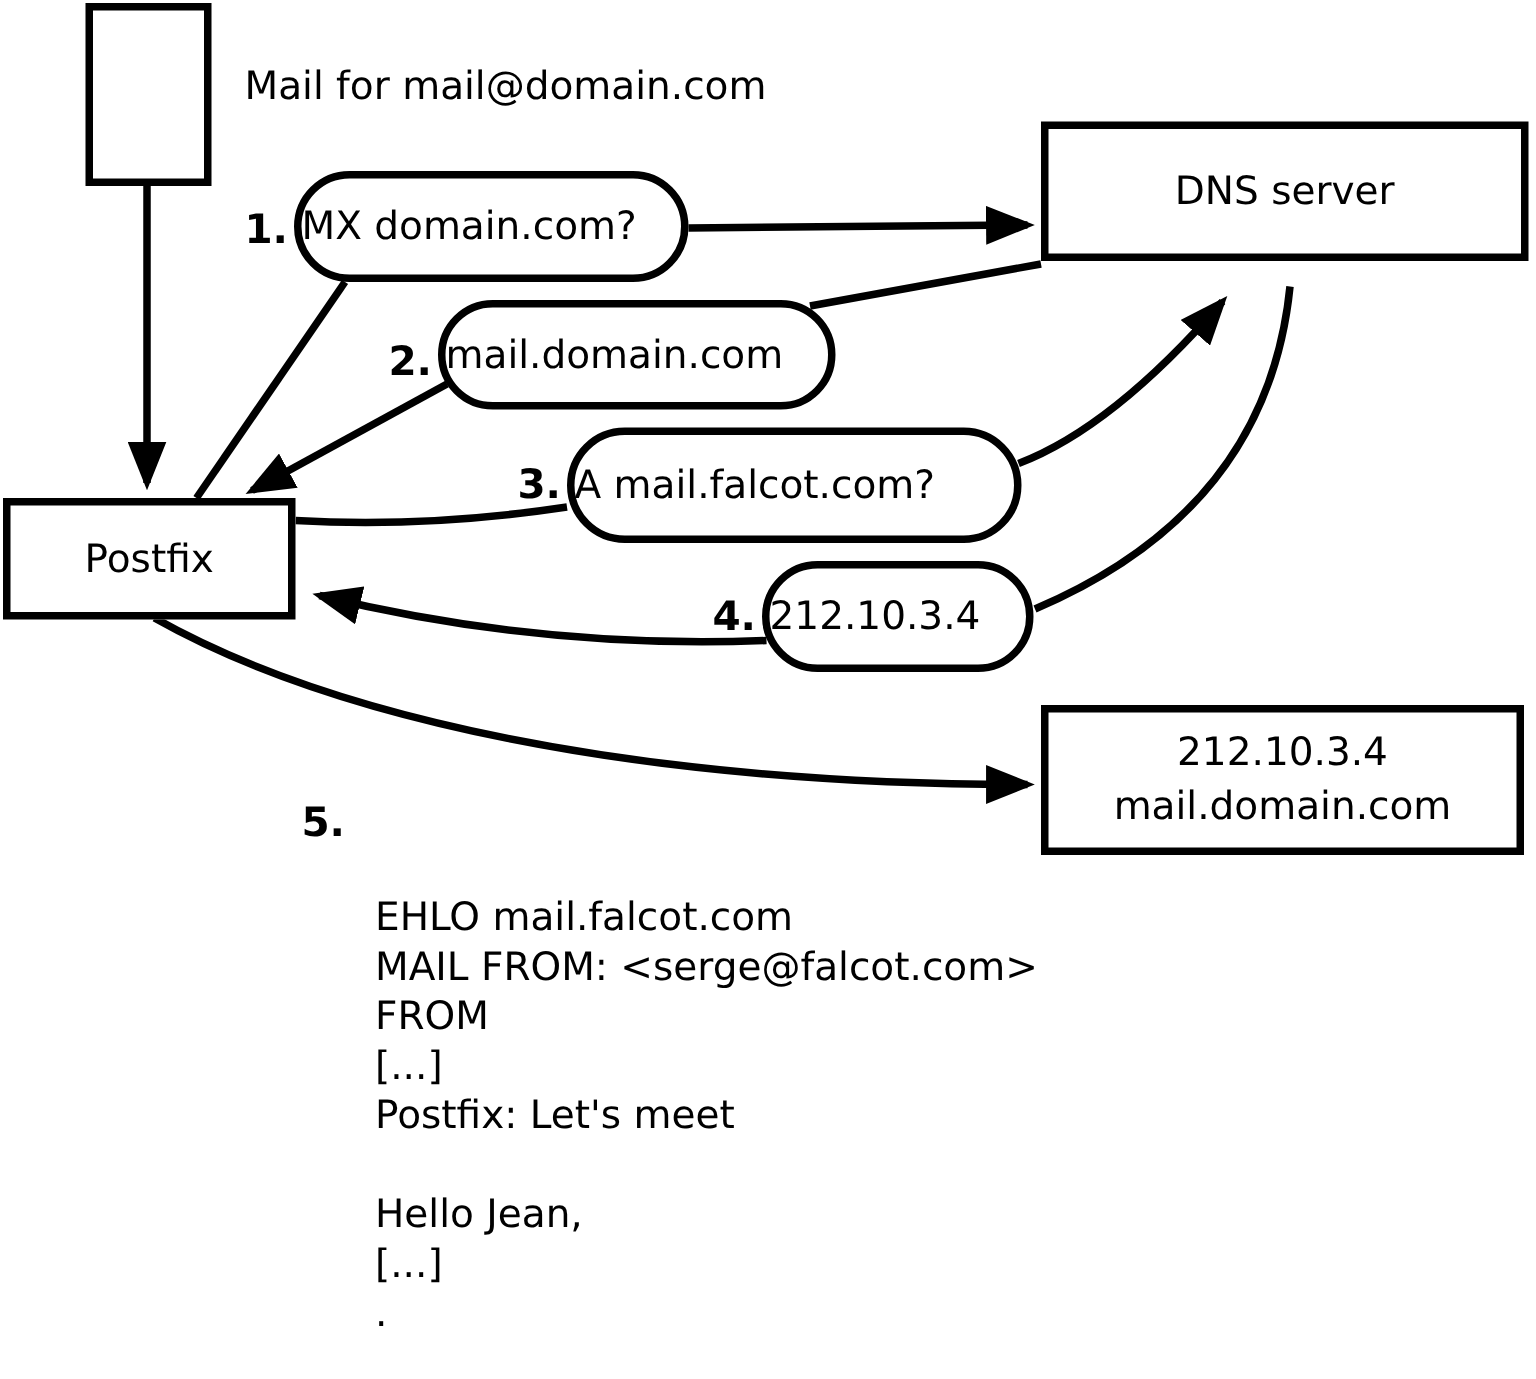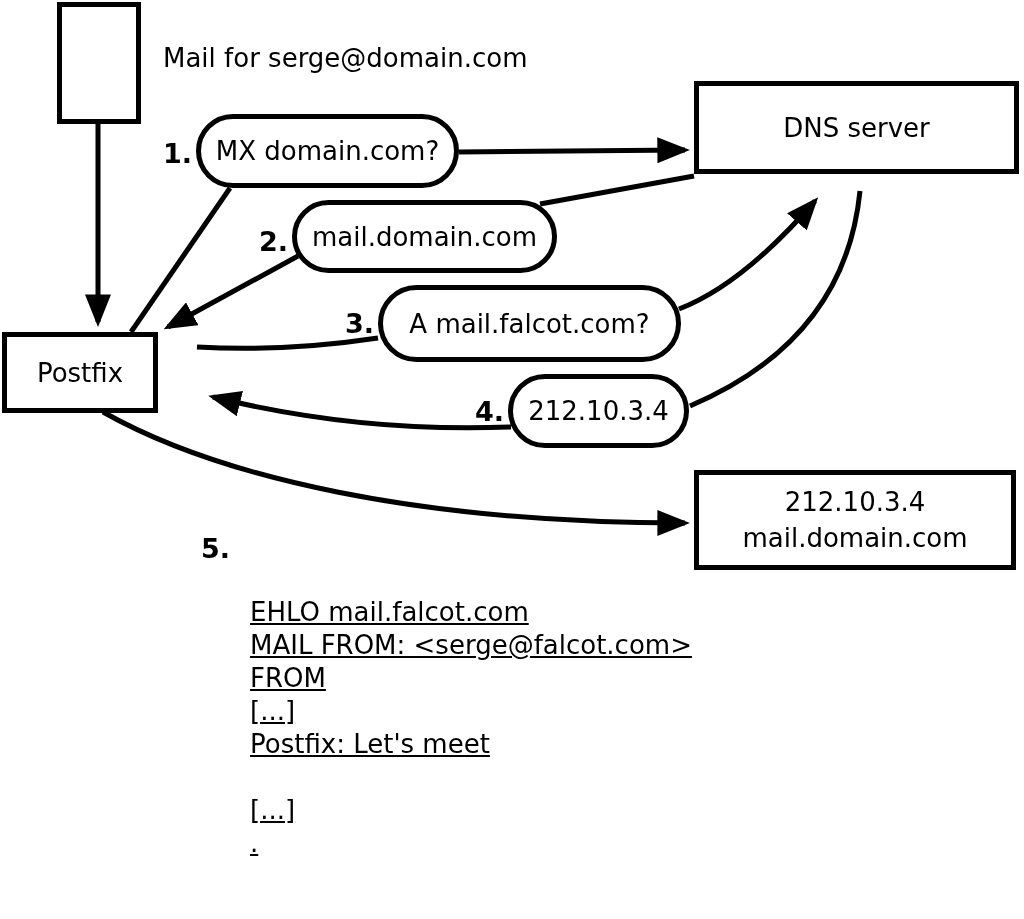--- a/index.html
+++ b/index.html
@@ -9,30 +9,30 @@
     overflow:hidden;
   }
   #wires{position:absolute;left:0;top:0;width:1024px;height:919px;}
   .box{
     position:absolute;box-sizing:border-box;border:5px solid #000;background:#fff;
     display:flex;align-items:center;justify-content:center;text-align:center;
     font-size:26px;line-height:30px;
   }
   .pill{
     position:absolute;box-sizing:border-box;border:5px solid #000;background:#fff;
-    border-radius:40px;display:flex;align-items:center;justify-content:center;
+    border-radius:40px;display:flex;align-items:center;
     font-size:26px;white-space:nowrap;
   }
   .num{
     position:absolute;font-weight:bold;font-size:27px;width:62px;text-align:right;
     white-space:nowrap;
   }
   .free-label{position:absolute;font-size:26px;white-space:nowrap;}
   #smtp-block{position:absolute;left:250px;top:596px;font-size:26px;}
-  #smtp-block .smtp-line{height:33px;line-height:33px;white-space:pre;text-decoration:underline;}
+  #smtp-block .smtp-line{height:33px;line-height:33px;white-space:pre;}
 </style>
 </head>
 <body>
 
 <div id="canvas">
 
   <svg id="wires" viewBox="0 0 1024 919" xmlns="http://www.w3.org/2000/svg">
     <defs>
       <marker id="arrow" viewBox="0 0 10 8" refX="8.5" refY="4" markerWidth="6.5" markerHeight="5.2" orient="auto" markerUnits="strokeWidth">
         <path d="M0,0 L10,4 L0,8 Z" fill="#000"></path>
@@ -47,27 +47,27 @@
       <path d="M 197 347 Q 285 352 378 338"></path>
       <path d="M 679 309 Q 742 285 815 201" marker-end="url(#arrow)"></path>
       <path d="M 860 191 Q 845 340 690 406"></path>
       <path d="M 511 427 Q 360 433 213 397" marker-end="url(#arrow)"></path>
       <path d="M 103 412 C 220 478 420 523 685 523" marker-end="url(#arrow)"></path>
     </g>
   </svg>
 
   <div class="box" style="left:57px;top:2px;width:84px;height:122px;"></div>
 
-  <div class="free-label" style="left:163px;top:43px;">Mail for serge@domain.com</div>
+  <div class="free-label" style="left:163px;top:43px;">Mail for mail@domain.com</div>
 
   <div class="box" style="left:694px;top:81px;width:325px;height:93px;">
     <span>DNS server</span>
   </div>
 
-  <div class="box" style="left:2px;top:332px;width:156px;height:81px;">
+  <div class="box" style="left:2px;top:332px;width:195px;height:81px;">
     <span>Postfix</span>
   </div>
 
   <div class="box" style="left:694px;top:470px;width:322px;height:100px;flex-direction:column;line-height:36px;">
     <span>212.10.3.4</span>
     <span>mail.domain.com</span>
   </div>
 
   <div class="num" style="left:130px;top:138px;">1.</div>
   <div class="pill" style="left:196px;top:114px;width:263px;height:74px;">
@@ -91,17 +91,18 @@
 
   <div class="num" style="left:168px;top:533px;">5.</div>
 
   <div id="smtp-block">
     <div class="smtp-line">EHLO mail.falcot.com</div>
     <div class="smtp-line">MAIL FROM: &lt;serge@falcot.com&gt;</div>
     <div class="smtp-line">FROM</div>
     <div class="smtp-line">[...]</div>
     <div class="smtp-line">Postfix: Let's meet</div>
     <div class="smtp-line"></div>
+    <div class="smtp-line">Hello Jean,</div>
     <div class="smtp-line">[...]</div>
     <div class="smtp-line">.</div>
   </div>
 
 </div>
 
 </body></html>

